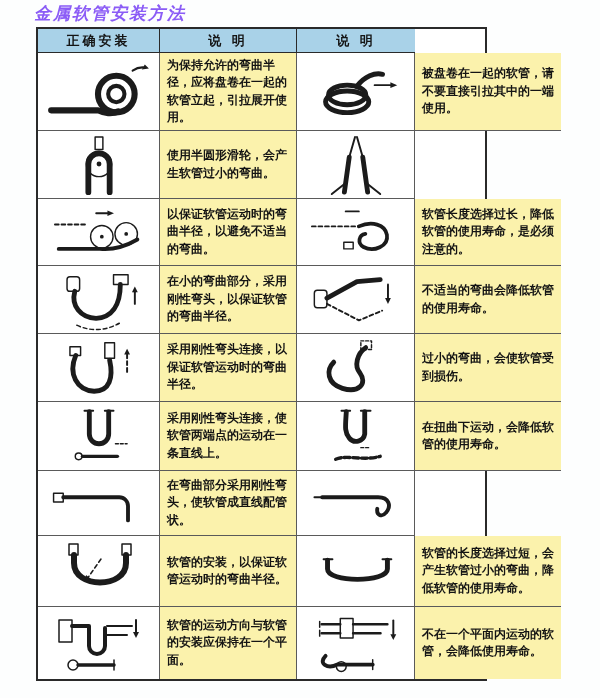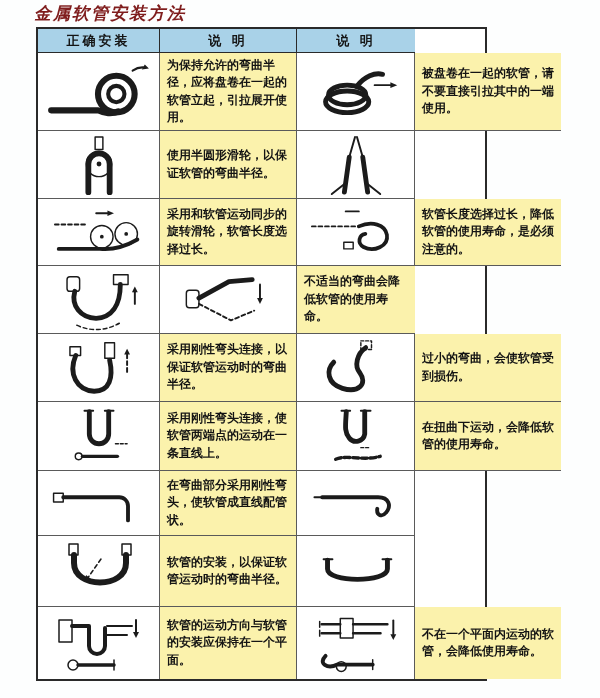--- a/index.html
+++ b/index.html
@@ -6,21 +6,21 @@
   body{
     width:600px;height:698px;position:relative;
     background:#fdfefe;
     font-family:"DejaVu Sans","Liberation Sans",sans-serif;
     color:#141414;
     overflow:hidden;
   }
   .page-title{
     position:absolute;left:34px;top:2px;
     font-size:17px;font-weight:bold;font-style:italic;
-    letter-spacing:2px;color:#7f1d1d;
+    letter-spacing:2px;color:#8b5cf6;
   }
   .tbl{
     position:absolute;left:36px;top:27px;width:451px;
     border:2px solid #2a2a2a;background:#ffffff;
     box-sizing:border-box;
   }
   .row{display:grid;grid-template-columns:122px 137px 118px 146px;}
   .cell{
     box-sizing:border-box;
     border-right:1px solid #5a5a5a;
@@ -91,21 +91,21 @@
 
   <div class="row">
     <div class="cell pic h2">
       <svg width="112" height="62" viewBox="0 0 110 64">
         <rect class="st" x="51" y="3" width="8" height="13" stroke-width="1.5"></rect>
         <circle class="st" cx="55" cy="31" r="13" stroke-width="1.5"></circle>
         <circle cx="55" cy="31" r="2.5" fill="#1b1b1b"></circle>
         <path class="st" d="M44,60 V31 A11,11 0 0 1 66,31 V60" stroke-width="6"></path>
       </svg>
     </div>
-    <div class="cell desc h2">使用半圆形滑轮，以保证软管的弯曲半径。</div>
+    <div class="cell desc h2">使用半圆形滑轮，会产生软管过小的弯曲。</div>
     <div class="cell pic h2">
       <svg width="108" height="62" viewBox="0 0 110 64">
         <path class="st" d="M54,3 L48,24 M56,3 L62,24" stroke-width="2"></path>
         <path class="st" d="M48,24 L43,60" stroke-width="5"></path>
         <path class="st" d="M62,24 L67,60" stroke-width="5"></path>
         <path class="st" d="M45,50 L30,62 M65,50 L80,62" stroke-width="2"></path>
       </svg>
     </div>
   </div>
 
@@ -115,21 +115,21 @@
         <path class="st" d="M8,24 H42" stroke-width="2" stroke-dasharray="4 3"></path>
         <path class="st" d="M52,12 h12" stroke-width="2"></path>
         <path d="M64,9 l7,3 -7,3 z" fill="#1b1b1b"></path>
         <circle class="st" cx="58" cy="37" r="12" stroke-width="1.5"></circle>
         <circle class="st" cx="84" cy="34" r="12" stroke-width="1.5"></circle>
         <circle cx="58" cy="37" r="2" fill="#1b1b1b"></circle>
         <circle cx="84" cy="34" r="2" fill="#1b1b1b"></circle>
         <path class="st" d="M12,50 H56 Q75,52 96,40" stroke-width="4"></path>
       </svg>
     </div>
-    <div class="cell desc h3">采用和软管运动同步的旋转滑轮，软管长度选择过长。</div>
+    <div class="cell desc h3">以保证软管运动时的弯曲半径，以避免不适当的弯曲。</div>
     <div class="cell pic h3">
       <svg width="108" height="60" viewBox="0 0 110 64">
         <path class="st" d="M44,10 h14" stroke-width="2"></path>
         <path class="st" d="M8,26 H58" stroke-width="2" stroke-dasharray="4 3"></path>
         <path class="st" d="M58,26 C72,20 86,24 88,35 C90,47 74,54 63,48 C56,44 58,35 65,34" stroke-width="4"></path>
         <rect class="st" x="42" y="43" width="10" height="7" stroke-width="1.5"></rect>
       </svg>
     </div>
     <div class="cell desc h3 last">软管长度选择过长，降低软管的使用寿命，是必须注意的。</div>
   </div>
@@ -138,20 +138,21 @@
     <div class="cell pic h4">
       <svg width="112" height="62" viewBox="0 0 110 64">
         <rect class="st" x="22" y="8" width="13" height="15" rx="3" stroke-width="1.5"></rect>
         <rect class="st" x="70" y="6" width="15" height="10" stroke-width="1.5"></rect>
         <path class="st" d="M30,23 C26,38 36,50 52,51 C68,50 77,38 77,16" stroke-width="5"></path>
         <path class="st" d="M32,58 Q54,68 76,56" stroke-width="1.5" stroke-dasharray="4 3"></path>
         <path class="st" d="M92,36 v-12" stroke-width="2"></path>
         <path d="M89,24 l3,-6 3,6 z" fill="#1b1b1b"></path>
       </svg>
     </div>
+    <div class="cell desc h4">在小的弯曲部分，采用刚性弯头，以保证软管的弯曲半径。</div>
     <div class="cell pic h4">
       <svg width="108" height="62" viewBox="0 0 110 64">
         <rect class="st" x="12" y="22" width="13" height="18" rx="3" stroke-width="1.5"></rect>
         <path class="st" d="M25,30 L56,13 L80,11" stroke-width="5"></path>
         <path class="st" d="M25,36 L58,53 L82,43" stroke-width="2" stroke-dasharray="4 3"></path>
         <path class="st" d="M88,16 v14" stroke-width="2"></path>
         <path d="M85,30 l3,6 3,-6 z" fill="#1b1b1b"></path>
       </svg>
     </div>
     <div class="cell desc h4 last">不适当的弯曲会降低软管的使用寿命。</div>
@@ -225,20 +226,21 @@
         <path d="M41,43 l1,-7 5,4 z" fill="#1b1b1b"></path>
       </svg>
     </div>
     <div class="cell desc h8">软管的安装，以保证软管运动时的弯曲半径。</div>
     <div class="cell pic h8">
       <svg width="108" height="64" viewBox="0 0 110 64">
         <path class="st" d="M22,20 h9 M82,20 h9" stroke-width="2"></path>
         <path class="st" d="M26,21 V30 C26,44 87,44 87,30 V21" stroke-width="5"></path>
       </svg>
     </div>
+    <div class="cell desc h8 last">软管的长度选择过短，会产生软管过小的弯曲，降低软管的使用寿命。</div>
   </div>
 
   <div class="row lastrow">
     <div class="cell pic h9">
       <svg width="112" height="66" viewBox="0 0 110 66">
         <rect class="st" x="15" y="10" width="13" height="22" stroke-width="1.5"></rect>
         <path class="st" d="M28,16 H45 V36 A8,8 0 0 0 61,36 V18" stroke-width="4"></path>
         <path class="st" d="M63,16 H88 M63,25 H83" stroke-width="2"></path>
         <path class="st" d="M92,10 v12" stroke-width="2"></path>
         <path d="M89,22 l3,6 3,-6 z" fill="#1b1b1b"></path>

